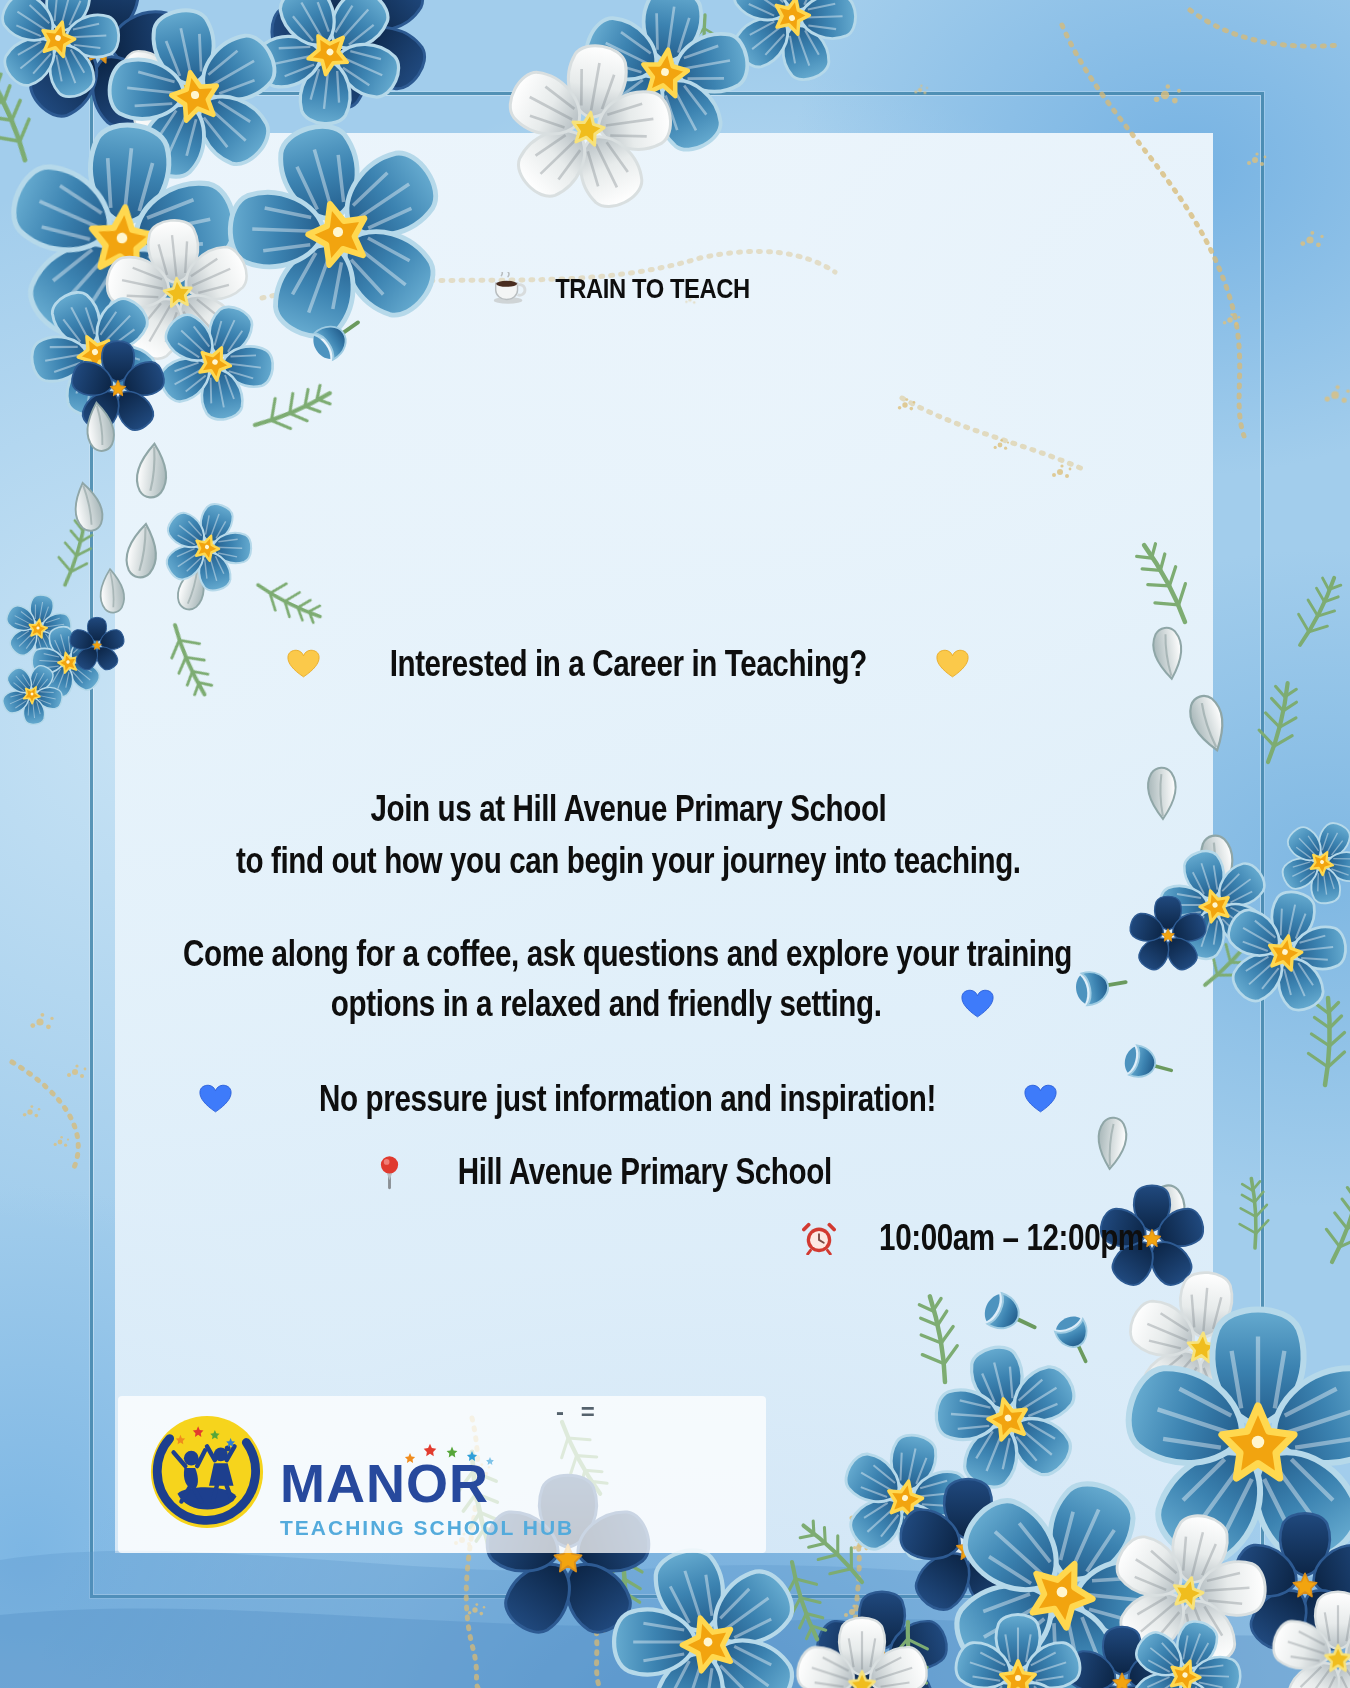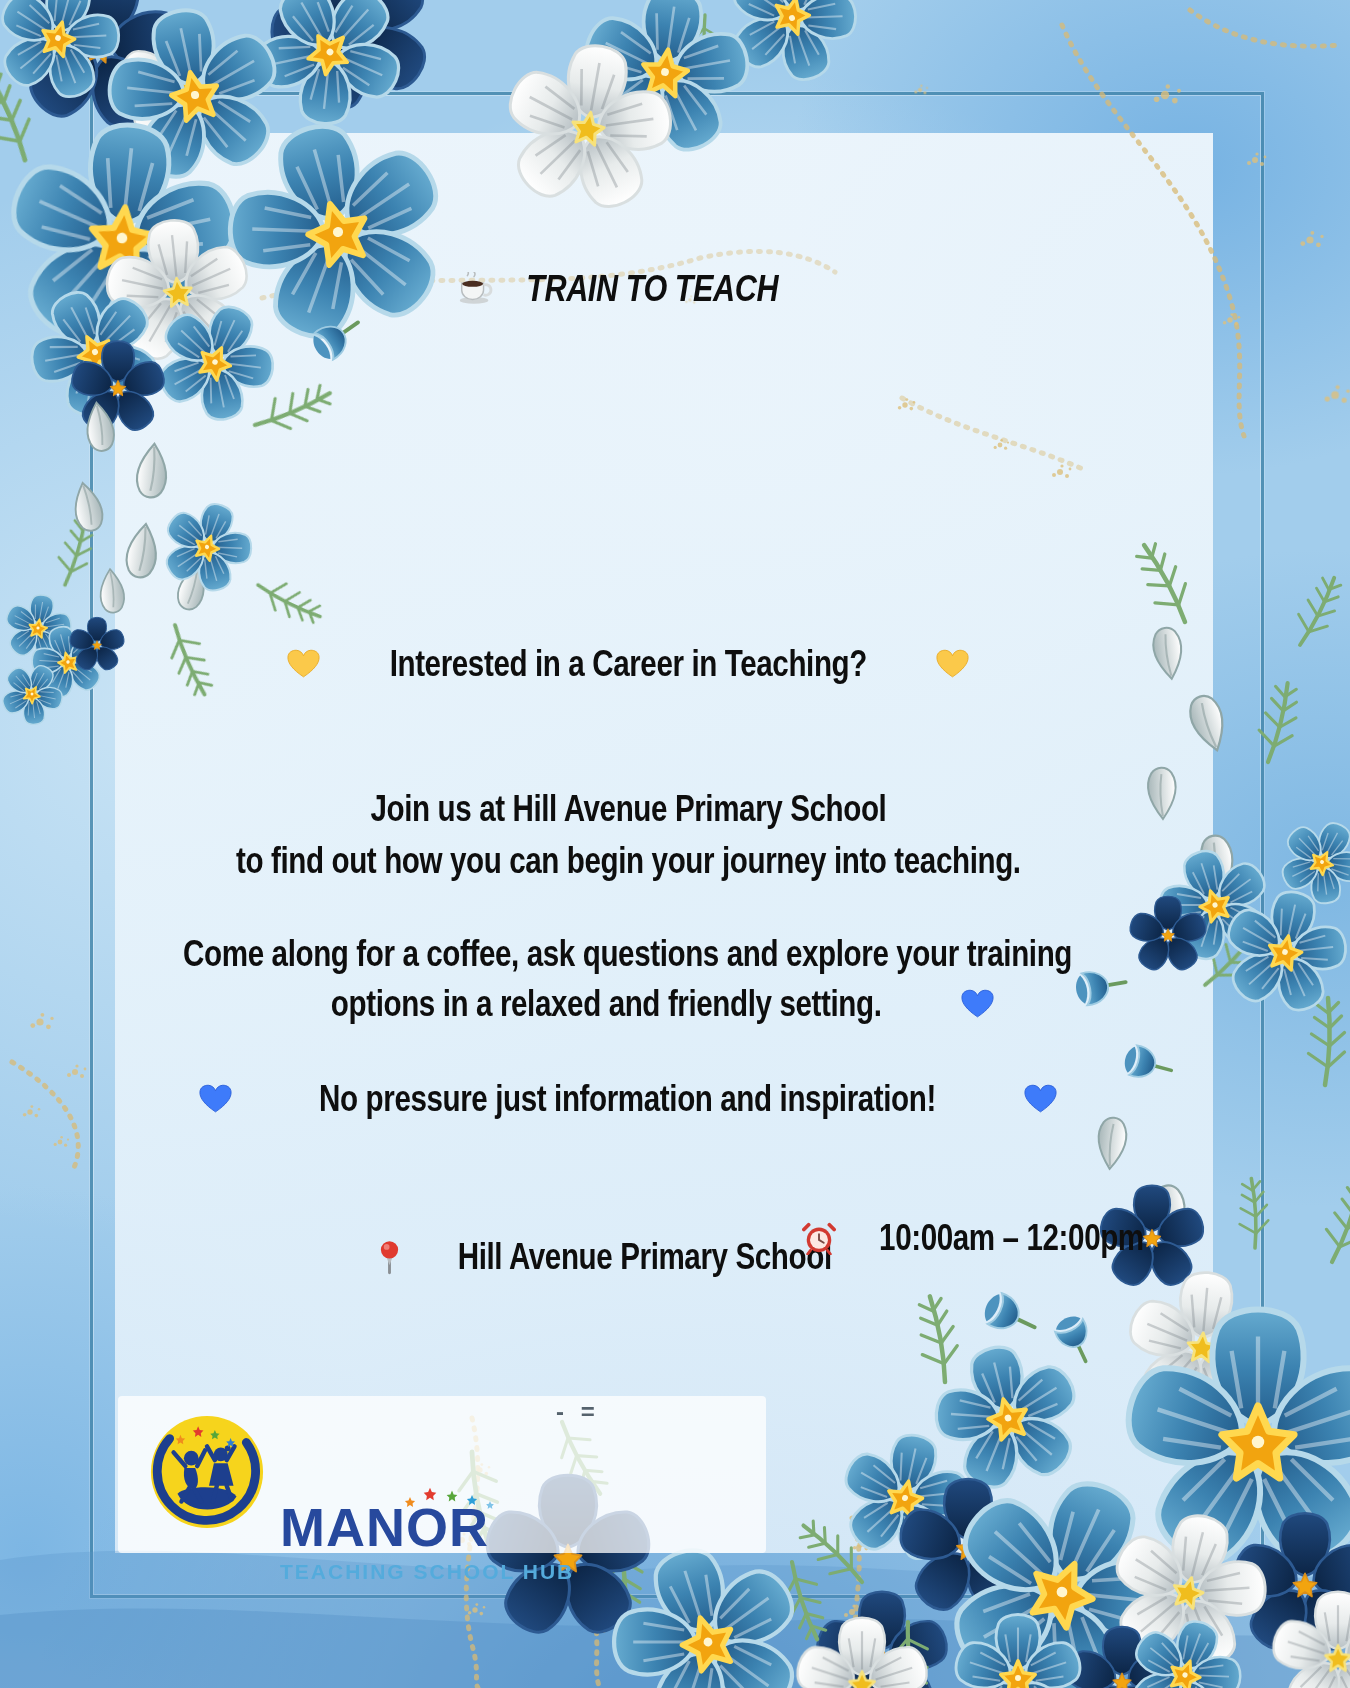--- a/index.html
+++ b/index.html
@@ -25,30 +25,30 @@
     background:linear-gradient(175deg, rgba(238,246,252,.96) 0%, rgba(231,243,251,.92) 55%, rgba(225,239,250,.86) 100%);
   }
   .deco{position:absolute;left:0;top:0;pointer-events:none;}
   .text-layer{position:absolute;left:0;top:0;width:1350px;height:1688px;color:#0e0e0e;}
   .tl-line{
     position:absolute;left:79px;width:1098px;height:46px;
     display:flex;align-items:center;justify-content:center;gap:10px;
     font-weight:700;font-size:37px;letter-spacing:-0.5px;white-space:nowrap;
   }
   .tl-line .txt{display:inline-block;transform:scaleX(.8);transform-origin:center;}
-  .tl-line.hdr{font-size:36px;font-style:italic;}
+  .tl-line.hdr{font-size:28px;}
   .tl-line.hdr .txt{transform:scaleX(.85);}
   .ic{display:inline-flex;align-items:center;}
   .marks{position:absolute;left:556px;top:1398px;font-size:24px;font-weight:700;color:#2e3c49;letter-spacing:5px;opacity:.8;}
   .logo-strip{
     position:absolute;left:118px;top:1396px;width:648px;height:157px;
     background:rgba(255,255,255,.75);border-radius:4px;
   }
   .emblem{position:absolute;left:30px;top:17px;}
-  .wordmark{position:absolute;left:162px;top:60px;width:460px;margin-top:44px;}
+  .wordmark{position:absolute;left:162px;top:60px;width:460px;}
   .wordmark .name{
     font-size:54px;font-weight:700;color:#27499d;letter-spacing:1px;line-height:1;
   }
   .wordmark .tag{
     font-size:21px;font-weight:600;color:#54abdc;letter-spacing:2px;margin-top:6px;
   }
   .logo-stars{position:absolute;left:116px;top:-16px;}
 </style>
 </head>
 <body>
@@ -359,21 +359,21 @@
           </svg>
       </span>
       <span class="txt">No pressure just information and inspiration!</span>
       <span class="ic">
         <svg width="33" height="30" viewBox="0 0 36 32">
             <path d="M18,30 C6,22 1,15 1,9 C1,3 6,1 10,1 C14,1 17,4 18,7 C19,4 22,1 26,1 C30,1 35,3 35,9 C35,15 30,22 18,30 Z" fill="#3e7bfa" stroke="#2b5fd9"></path>
           </svg>
       </span>
     </div>
 
-    <div class="tl-line" style="top:1234px;text-align:right;">
+    <div class="tl-line" style="top:1149px;text-align:right;">
       <span class="ic">
         <svg width="23" height="35" viewBox="0 0 24 36">
           <path d="M12,19 L12,34" stroke="#8a8f94" stroke-width="3" stroke-linecap="round"></path>
           <path d="M9,18 h6 l-3,8 Z" fill="#b9bec2"></path>
           <circle cx="12" cy="10" r="9" fill="#e03a2f"></circle>
           <circle cx="9" cy="7" r="3" fill="#f28b84" opacity=".85"></circle>
         </svg>
       </span>
       <span class="txt">Hill Avenue Primary School</span>
     </div>

